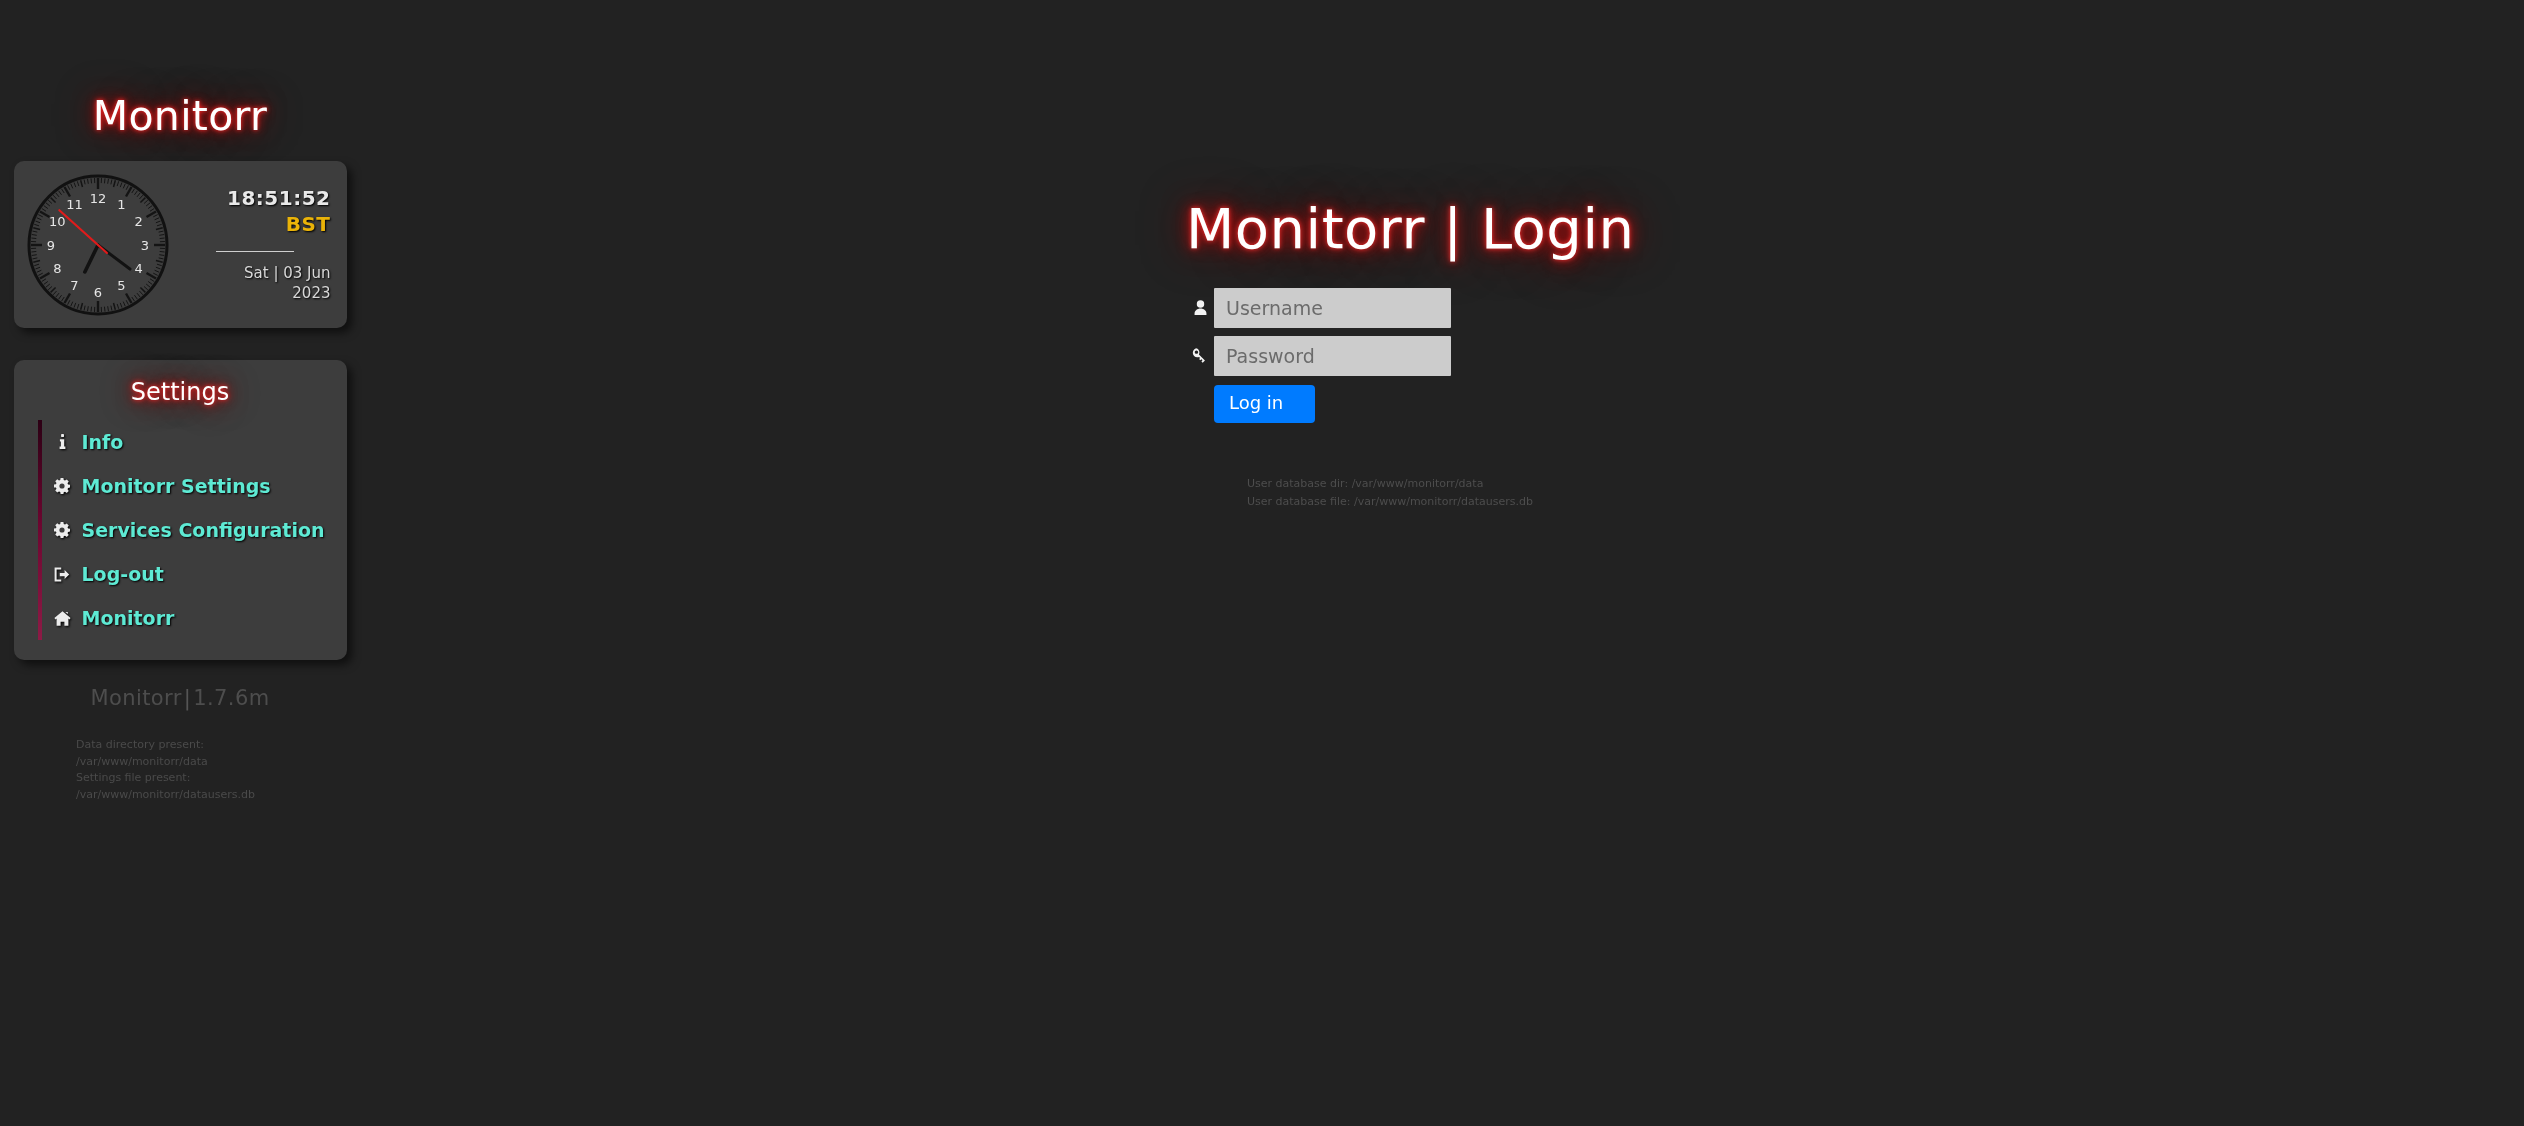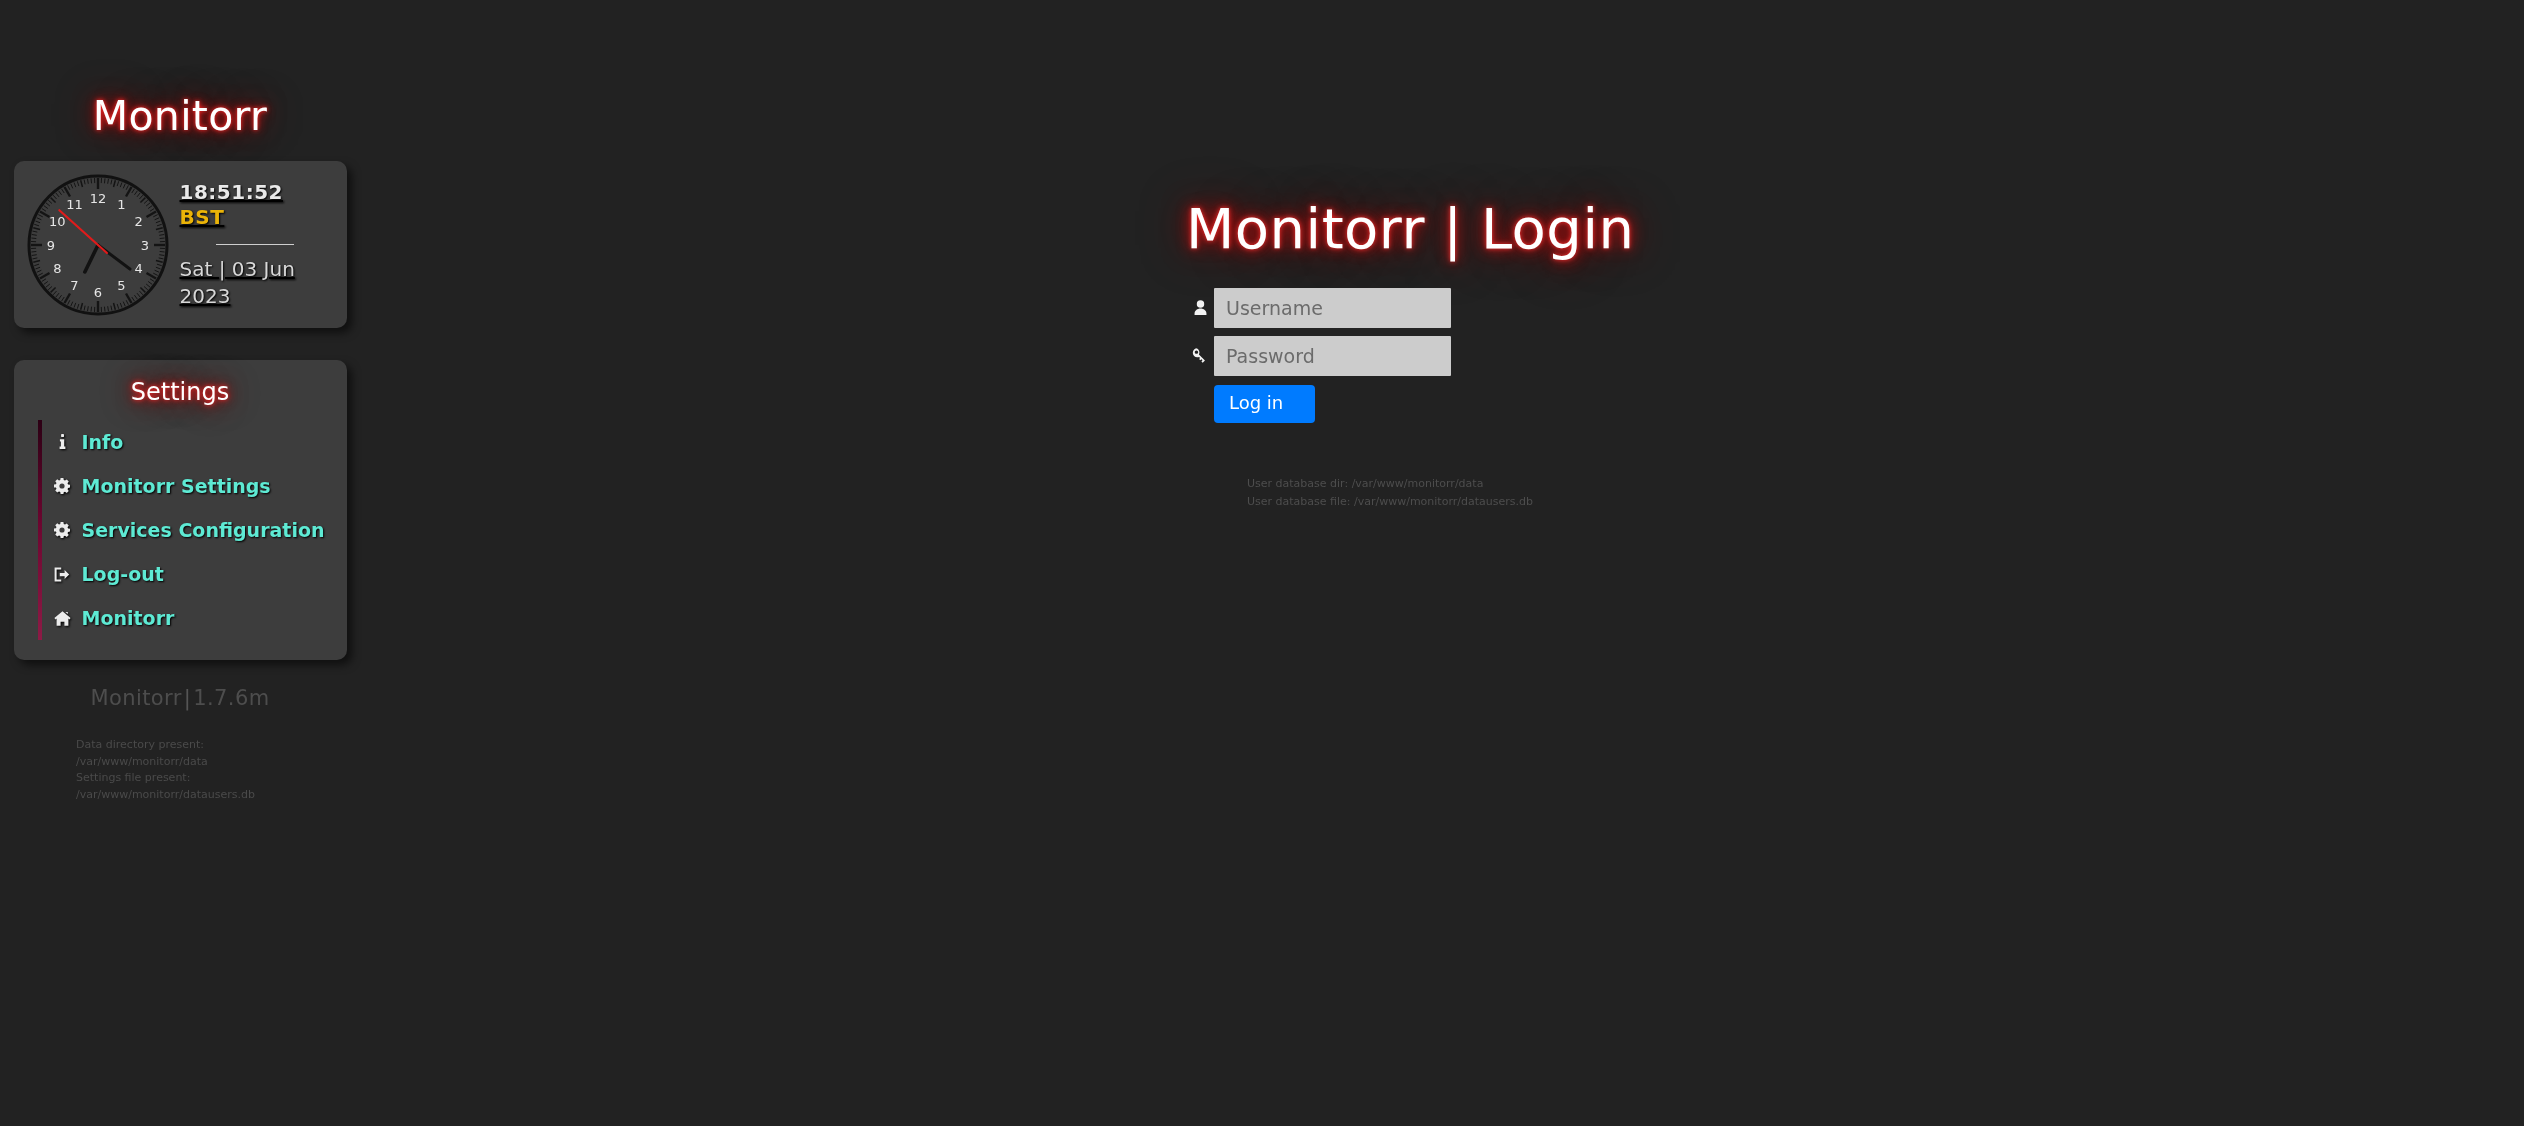--- a/index.html
+++ b/index.html
@@ -55,24 +55,23 @@
   .clock-face-wrap {
     position: relative;
     width: 152px;
     height: 152px;
     flex: 0 0 152px;
   }
   .clock-svg { display: block; width: 152px; height: 152px; }
 
   .clock-readout {
     flex: 1 1 auto;
-    text-align: left;
+    text-align: right;
     padding-left: 6px;
     padding-right: 8px;
-    text-decoration: underline;
   }
   .clock-time {
     font-size: 20px;
     font-weight: bold;
     color: #e9e9e9;
     letter-spacing: 0.5px;
     text-shadow: 1px 1px 2px #000;
     line-height: 1.28;
   }
   .clock-zone {
@@ -83,21 +82,21 @@
     text-shadow: 1px 1px 2px #000;
     line-height: 1.28;
   }
   .clock-rule {
     width: 78px;
     height: 1px;
     background: #cfcfcf;
     margin: 13px auto 11px auto;
   }
   .clock-date {
-    font-size: 20px;
+    font-size: 15px;
     color: #d8d8d8;
     text-shadow: 1px 1px 2px #000;
     line-height: 1.34;
     font-weight: 400;
   }
 
   
   #settings-panel {
     margin-top: 32px;
     padding: 18px 0 20px 0;

